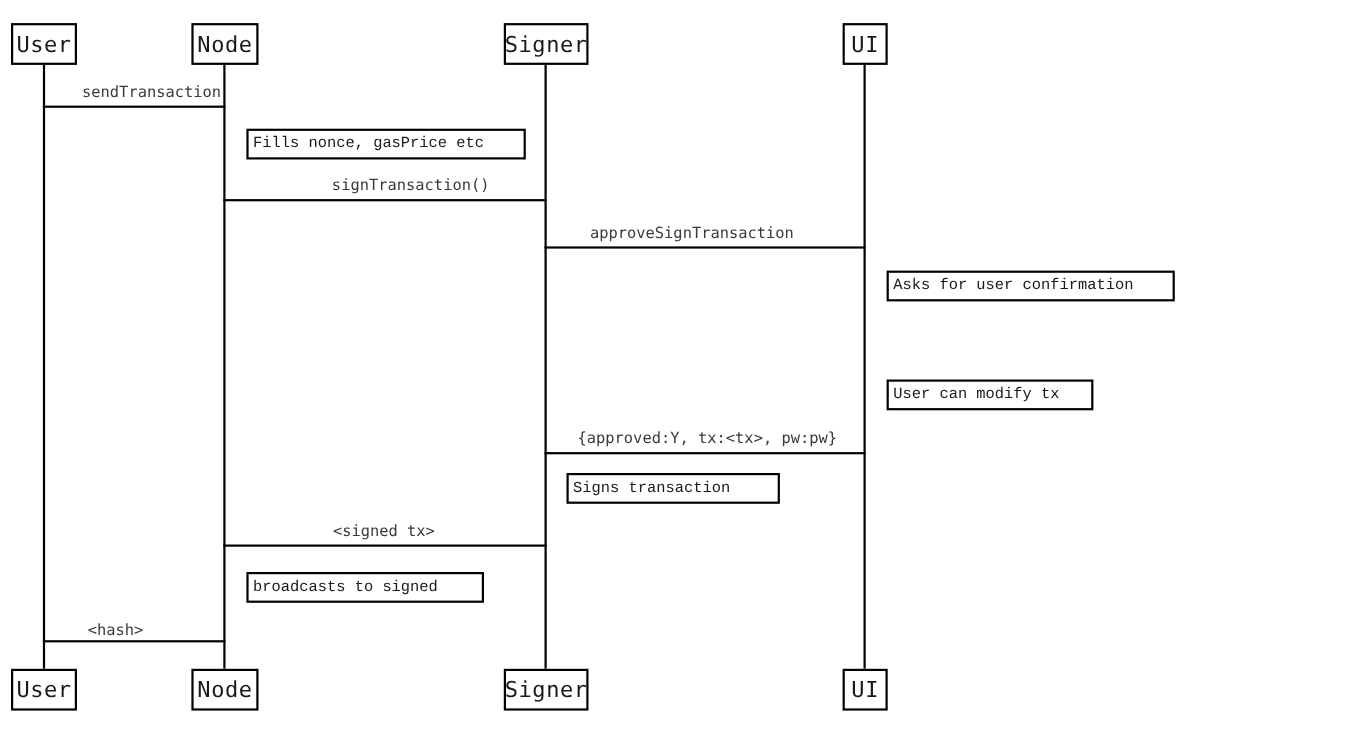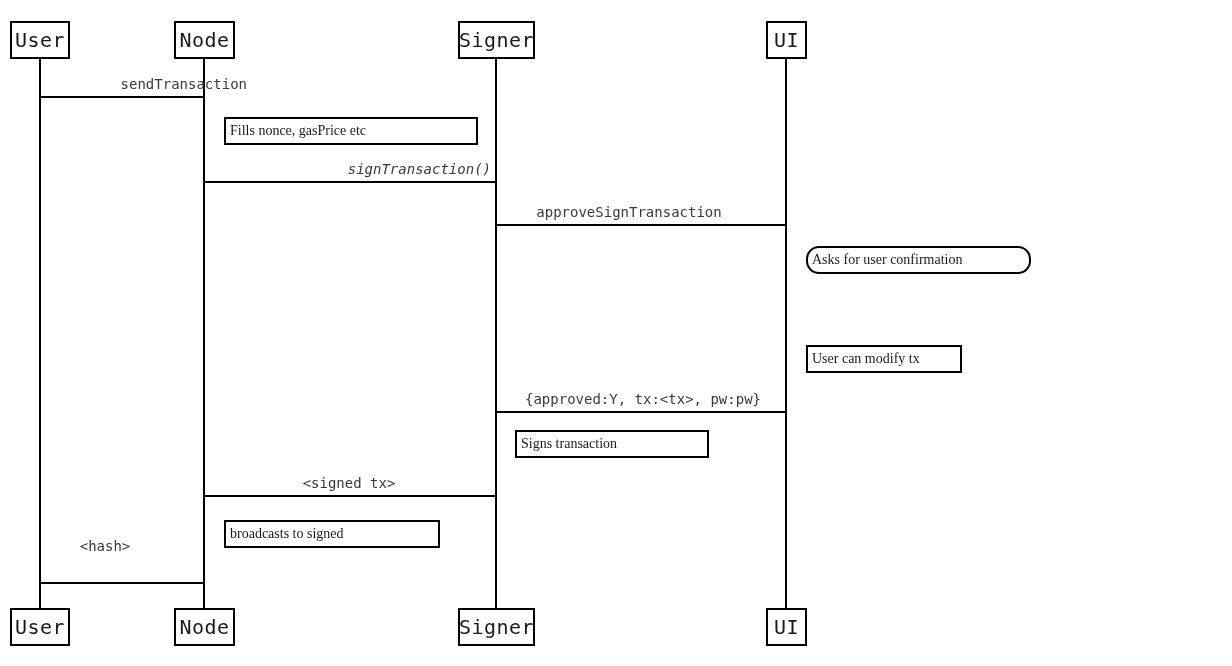--- a/index.html
+++ b/index.html
@@ -50,38 +50,38 @@
   .msg-label {
     position: absolute;
     font-family: "DejaVu Sans Mono", monospace;
     font-size: 14px;
     color: #3a3a3a;
     white-space: nowrap;
     z-index: 3;
     line-height: 18px;
   }
   .msg-label.center { text-align: center; }
-  .msg-label.right  { text-align: right; padding-left: 46px; }
+  .msg-label.right  { text-align: right; }
   
   .note-box {
     position: absolute;
     box-sizing: border-box;
     border: 2px solid #000000;
     background: #ffffff;
     z-index: 4;
     height: 28px;
     overflow: visible;
   }
   .note-box .note-text {
     position: absolute;
     left: 4px;
     top: 0;
     height: 24px;
     line-height: 24px;
-    font-family: Liberation Serif, serif;
+    font-family: Liberation Mono, monospace;
     font-size: 14px;
     color: #1a1a1a;
     white-space: nowrap;
   }
 </style>
 </head>
 <body>
 
 <div id="diagram">
 
@@ -91,33 +91,33 @@
   <div class="lifeline" style="left:785px; top:59px; height:549px;"></div>
 
   <div class="msg-line" style="left:39px;  top:96px;  width:166px;"></div>
   <div class="msg-line" style="left:203px; top:181px; width:294px;"></div>
   <div class="msg-line" style="left:495px; top:224px; width:292px;"></div>
   <div class="msg-line" style="left:495px; top:411px; width:292px;"></div>
   <div class="msg-line" style="left:203px; top:495px; width:294px;"></div>
   <div class="msg-line" style="left:39px;  top:582px; width:166px;"></div>
 
   <div class="msg-label right" style="left:39px;  top:75px;  width:162px;">sendTransaction</div>
-  <div class="msg-label right" style="left:203px; top:160px; width:242px;font-style:italic;">signTransaction()</div>
+  <div class="msg-label right" style="left:203px; top:160px; width:242px;">signTransaction()</div>
   <div class="msg-label center" style="left:495px; top:203px; width:268px;">approveSignTransaction</div>
   <div class="msg-label center" style="left:203px; top:474px; width:292px;">&lt;signed tx&gt;</div>
   <div class="msg-label center" style="left:497px; top:390px; width:292px;">{approved:Y, tx:&lt;tx&gt;, pw:pw}</div>
-  <div class="msg-label center" style="left:39px;  top:537px; width:132px;">&lt;hash&gt;</div>
+  <div class="msg-label center" style="left:39px;  top:564px; width:132px;">&lt;hash&gt;</div>
 
   <div class="note-box" style="left:224px; top:117px; width:254px;">
     <span class="note-text">Fills nonce, gasPrice etc</span>
   </div>
-  <div class="note-box" style="left:806px; top:246px; width:225px;border-radius:13px;">
+  <div class="note-box" style="left:806px; top:246px; width:262px;">
     <span class="note-text">Asks for user confirmation</span>
   </div>
-  <div class="note-box" style="left:806px; top:345px; width:156px;">
+  <div class="note-box" style="left:806px; top:345px; width:188px;">
     <span class="note-text">User can modify tx</span>
   </div>
   <div class="note-box" style="left:515px; top:430px; width:194px;">
     <span class="note-text">Signs transaction</span>
   </div>
   <div class="note-box" style="left:224px; top:520px; width:216px;">
     <span class="note-text">broadcasts to signed</span>
   </div>
 
   <div class="actor-box" style="left:10px; top:21px; width:60px; height:38px;">

